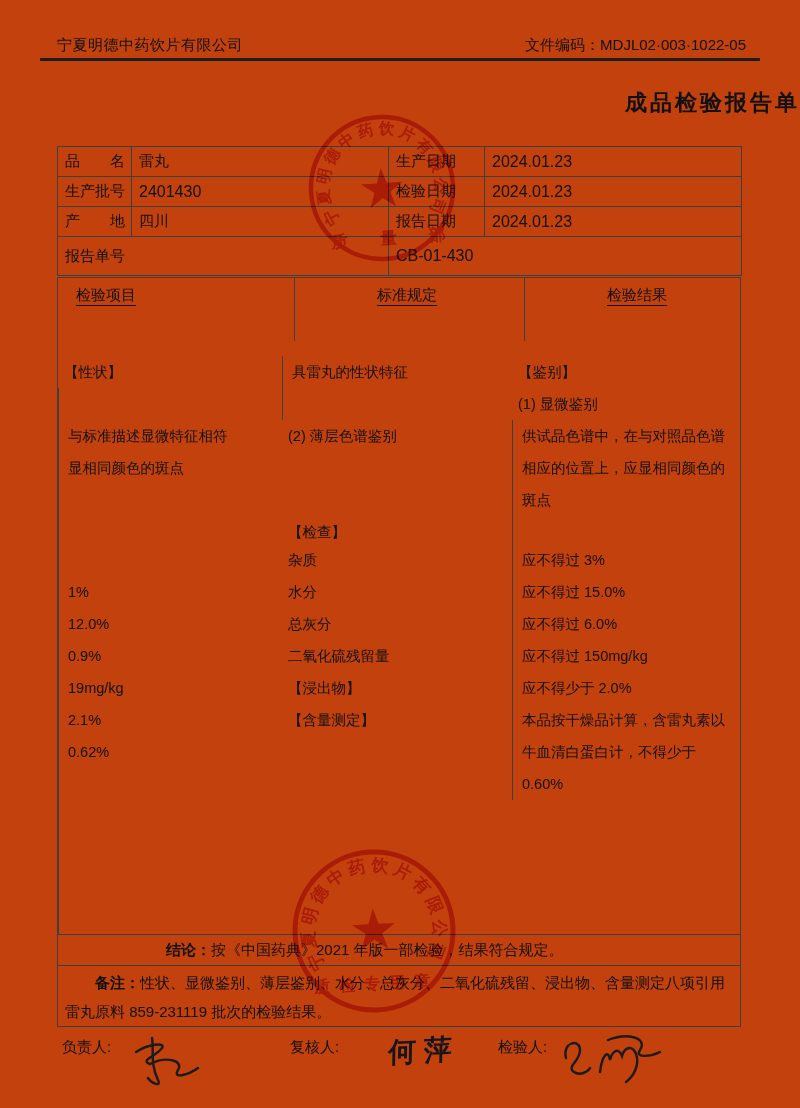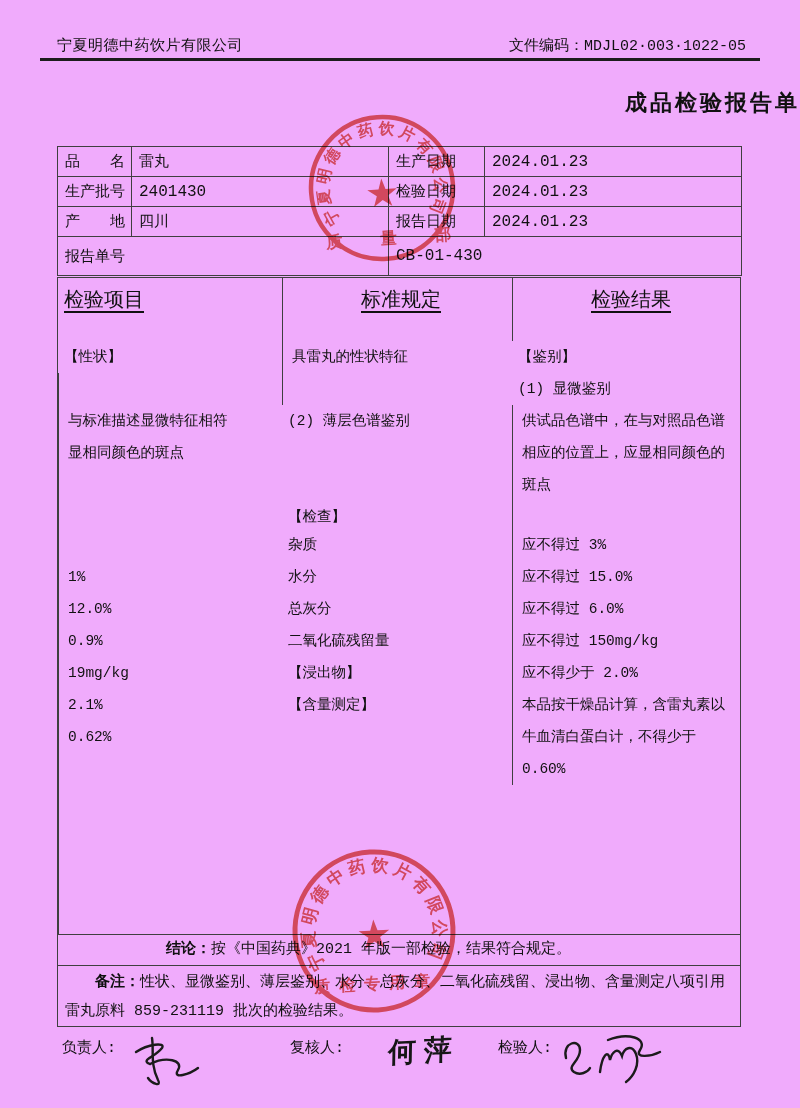--- a/index.html
+++ b/index.html
@@ -1,42 +1,42 @@
 <!DOCTYPE html>
 <html><head>
 <meta charset="utf-8">
 <style>
   html,body{margin:0;padding:0;background:#ffffff;}
   .page{
-    position:relative;width:800px;height:1108px;background:#f0abfc;overflow:hidden;
-    font-family:Liberation Mono, monospace;color:#111;
+    position:relative;width:800px;height:1108px;background:#c2410c;overflow:hidden;
+    font-family:Liberation Sans, sans-serif;color:#111;
   }
   
   .hdr-company{position:absolute;left:57px;top:36px;font-size:15px;letter-spacing:.5px;}
   .hdr-code{position:absolute;right:54px;top:36px;font-size:15px;}
   .hdr-rule{position:absolute;left:40px;top:58px;width:720px;height:3px;background:#1c1c1c;}
   
   .title{position:absolute;left:0;top:88px;width:100%;text-align:right;
          font-size:22px;font-weight:bold;letter-spacing:3px;}
   
   .info-table{position:absolute;left:57px;top:146px;width:684px;border-collapse:collapse;table-layout:fixed;}
   .info-table td{border:1px solid #3f3f3f;font-size:15px;padding:0 0 0 7px;vertical-align:middle;}
   .info-table .val{font-size:16px;}
   .r30{height:30px;margin-left:12px;} .r39{height:39px;}
   
   .main-table{position:absolute;left:57px;top:277px;width:684px;height:750px;
               border:1px solid #3f3f3f;display:flex;flex-direction:column;box-sizing:border-box;}
   .thead{height:63px;display:grid;grid-template-columns:224px 230px 228px;box-sizing:border-box;}
-  .thead .cell{padding-top:8px;font-size:20px;}
+  .thead .cell{padding-top:8px;font-size:15px;margin-left:12px;}
   .th-left{text-align:left;padding-left:6px;}
   .th-center{text-align:center;}
   .thead .cell span{text-decoration:underline;text-underline-offset:5px;}
   .tbody{flex:1;display:grid;grid-template-columns:224px 230px 228px;
          grid-template-rows:32px 32px 32px 64px 28px 32px 32px 32px 32px 32px 32px 64px 1fr;
-         font-size:14.5px;line-height:32px;}
+         font-size:14.5px;line-height:32px;margin-top:15px;}
   .c1{padding-left:6px;}
   .c2{border-left:1px solid #3f3f3f;padding-left:9px;padding-right:2px;}
   .c3{border-left:1px solid #3f3f3f;padding-left:9px;}
   .concl-row{height:31px;border-top:1px solid #3f3f3f;font-size:15px;line-height:30px;
              padding-left:108px;box-sizing:border-box;white-space:nowrap;}
   .concl-row .lbl{font-weight:bold;}
   .remark-row{height:61px;border-top:1px solid #3f3f3f;font-size:15px;line-height:29px;
               padding:2px 8px 0 7px;box-sizing:border-box;text-indent:2em;}
   .remark-row .lbl{font-weight:bold;}
   

